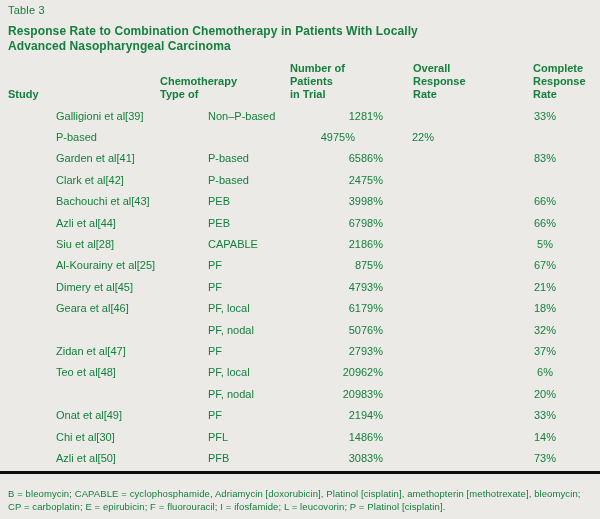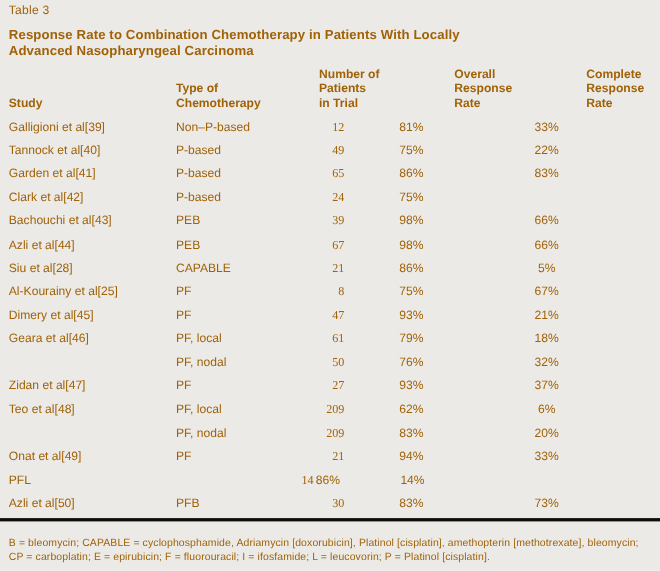--- a/index.html
+++ b/index.html
@@ -1,49 +1,49 @@
 <!DOCTYPE html>
 <html><head>
 <meta charset="utf-8">
 <style>
   html,body { margin:0; padding:0; }
   .page {
     position:relative;
     width:600px; height:519px;
     background:#ebeae7;
     font-family:"Liberation Sans", sans-serif;
-    color:#a16207;
+    color:#15803d;
     overflow:hidden;
     box-sizing:border-box;
   }
   .inner { padding:4px 0 0 8px; }
   .table-label { font-size:11px; letter-spacing:0.2px; }
   .title { margin-top:8px; font-weight:bold; font-size:12px; line-height:15px; letter-spacing:0.1px; }
   .grid {
     display:grid;
     grid-template-columns:152px 125px 28px 124px 120px;
     width:549px;
   }
   .hdr { margin-top:8px; align-items:end; }
   .hdr .cell { font-weight:bold; font-size:11px; line-height:13px; white-space:nowrap; }
   .hdr .h3 { padding-left:5px; }
   .hdr .h4 { padding-left:100px; }
   .hdr .h5 { padding-left:96px; }
-  .body { margin-top:4px; }
+  .body { margin-top:4px;margin-left:48px; }
   .row {
     display:grid;
     grid-template-columns:152px 125px 28px 124px 120px;
     width:549px;
     height:21.4px;
     align-items:center;
   }
   .row .c { font-size:11px; white-space:nowrap; }
   .c1, .c2 { text-align:left; }
-  .c3 { text-align:right;font-family:Liberation Serif, serif; }
-  .c4 { text-align:center; padding-right:2px; box-sizing:border-box; }
+  .c3 { text-align:right; }
+  .c4 { text-align:left; padding-right:2px; box-sizing:border-box; }
   .c5 { text-align:center; }
   .rule {
     margin-left:-8px;
     width:600px; height:3px;
     background:#0d0d0d;
     margin-top:2px;
   }
   .footnote { margin-top:13px; font-size:9.5px; line-height:13px; letter-spacing:0.1px; width:586px; }
 </style>
 </head>
@@ -57,22 +57,22 @@
     <div class="title">
       <div>Response Rate to Combination Chemotherapy in Patients With Locally</div>
       <div>Advanced Nasopharyngeal Carcinoma</div>
     </div>
 
     <div class="grid hdr">
       <div class="cell h1">
         <div>Study</div>
       </div>
       <div class="cell h2">
+        <div>Chemotherapy</div>
         <div>Type of</div>
-        <div>Chemotherapy</div>
       </div>
       <div class="cell h3">
         <div>Number of</div>
         <div>Patients</div>
         <div>in Trial</div>
       </div>
       <div class="cell h4">
         <div>Overall</div>
         <div>Response</div>
         <div>Rate</div>
@@ -86,21 +86,20 @@
 
     <div class="body">
       <div class="row">
         <div class="c c1">Galligioni et al[39]</div>
         <div class="c c2">Non–P-based</div>
         <div class="c c3">12</div>
         <div class="c c4">81%</div>
         <div class="c c5">33%</div>
       </div>
       <div class="row">
-        <div class="c c1">Tannock et al[40]</div>
         <div class="c c2">P-based</div>
         <div class="c c3">49</div>
         <div class="c c4">75%</div>
         <div class="c c5">22%</div>
       </div>
       <div class="row">
         <div class="c c1">Garden et al[41]</div>
         <div class="c c2">P-based</div>
         <div class="c c3">65</div>
         <div class="c c4">86%</div>
@@ -183,20 +182,21 @@
         <div class="c c5">20%</div>
       </div>
       <div class="row">
         <div class="c c1">Onat et al[49]</div>
         <div class="c c2">PF</div>
         <div class="c c3">21</div>
         <div class="c c4">94%</div>
         <div class="c c5">33%</div>
       </div>
       <div class="row">
+        <div class="c c1">Chi et al[30]</div>
         <div class="c c2">PFL</div>
         <div class="c c3">14</div>
         <div class="c c4">86%</div>
         <div class="c c5">14%</div>
       </div>
       <div class="row">
         <div class="c c1">Azli et al[50]</div>
         <div class="c c2">PFB</div>
         <div class="c c3">30</div>
         <div class="c c4">83%</div>

